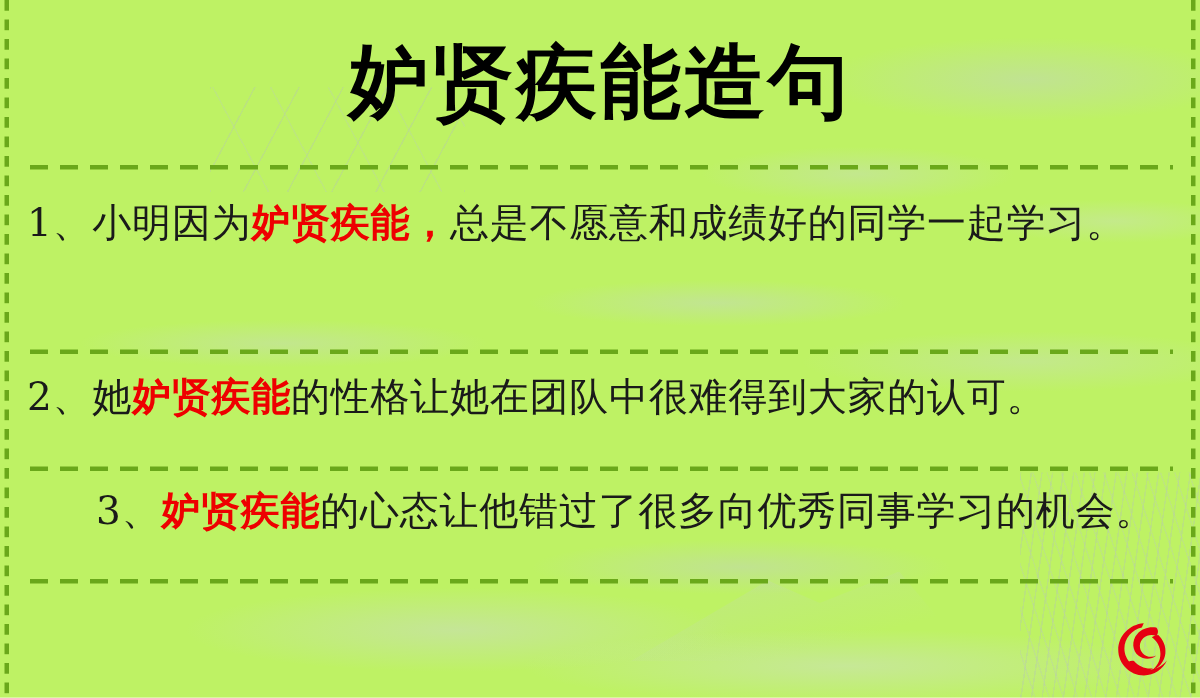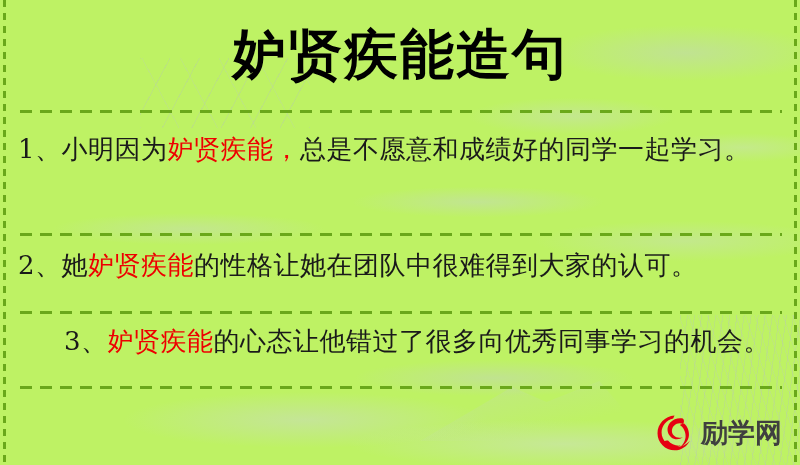--- a/index.html
+++ b/index.html
@@ -143,21 +143,21 @@
     line-height: 42px;
     color: #1a1a1a;
     letter-spacing: .5px;
   }
   .s1 { top: 18px; }
   .s2 { top: 134px; }
   .s3 { top: 210px; text-align: right; }
 
   .kw {
     color: #ee0000;
-    font-weight: normal;
+    font-weight: bold;
   }
 
   
   .logo {
     position: absolute;
     right: 18px;
     bottom: 10px;
     height: 44px;
     display: flex;
     align-items: center;
@@ -219,16 +219,15 @@
 
   </div>
 
   <div class="logo">
     <svg class="logo-mark" viewBox="0 0 40 40">
       <path d="M20.5 2.5 C11 3.2 3.5 10.8 3.5 20.2 C3.5 29.6 11.2 37.3 20.6 37.3 C27.4 37.3 33.3 33.2 35.9 27.4 C32.6 31.4 27.9 33.7 22.8 33.7 C14.4 33.7 7.6 27.3 7.6 19.4 C7.6 12.6 12.6 6.8 19.2 5.4 Z" fill="#e60012"></path>
       <path d="M28.8 5.4 C24.2 4.6 19.4 6.0 16.2 9.6 C12.3 14.0 12.7 20.6 17.1 24.2 C20.6 27.0 25.6 26.8 28.9 24.0 C25.9 25.5 22.2 25.0 19.9 22.6 C17.1 19.7 17.3 15.1 20.3 12.4 C22.7 10.2 26.1 9.8 29.0 11.1 C30.5 8.8 30.2 6.7 28.8 5.4 Z" fill="#e60012"></path>
       <path d="M30.2 10.4 C33.6 13.6 35.4 18.1 34.9 22.7 C34.3 28.1 30.6 32.4 25.7 34.1 C29.4 31.5 31.6 27.4 31.6 22.9 C31.6 18.3 29.4 14.3 25.9 11.9 C27.4 10.9 28.9 10.4 30.2 10.4 Z" fill="#e60012"></path>
       <path d="M14.0 27.6 C17.2 31.3 22.0 33.2 26.7 32.5 C23.3 34.9 18.9 35.4 15.0 33.6 C12.6 32.5 10.9 30.6 10.0 28.4 C11.3 27.6 12.7 27.3 14.0 27.6 Z" fill="#e60012"></path>
     </svg>
-    <span class="logo-text" style="color: rgb(63, 63, 63);">励学网</span>
   </div>
 
 </div>
 
 </body></html>

